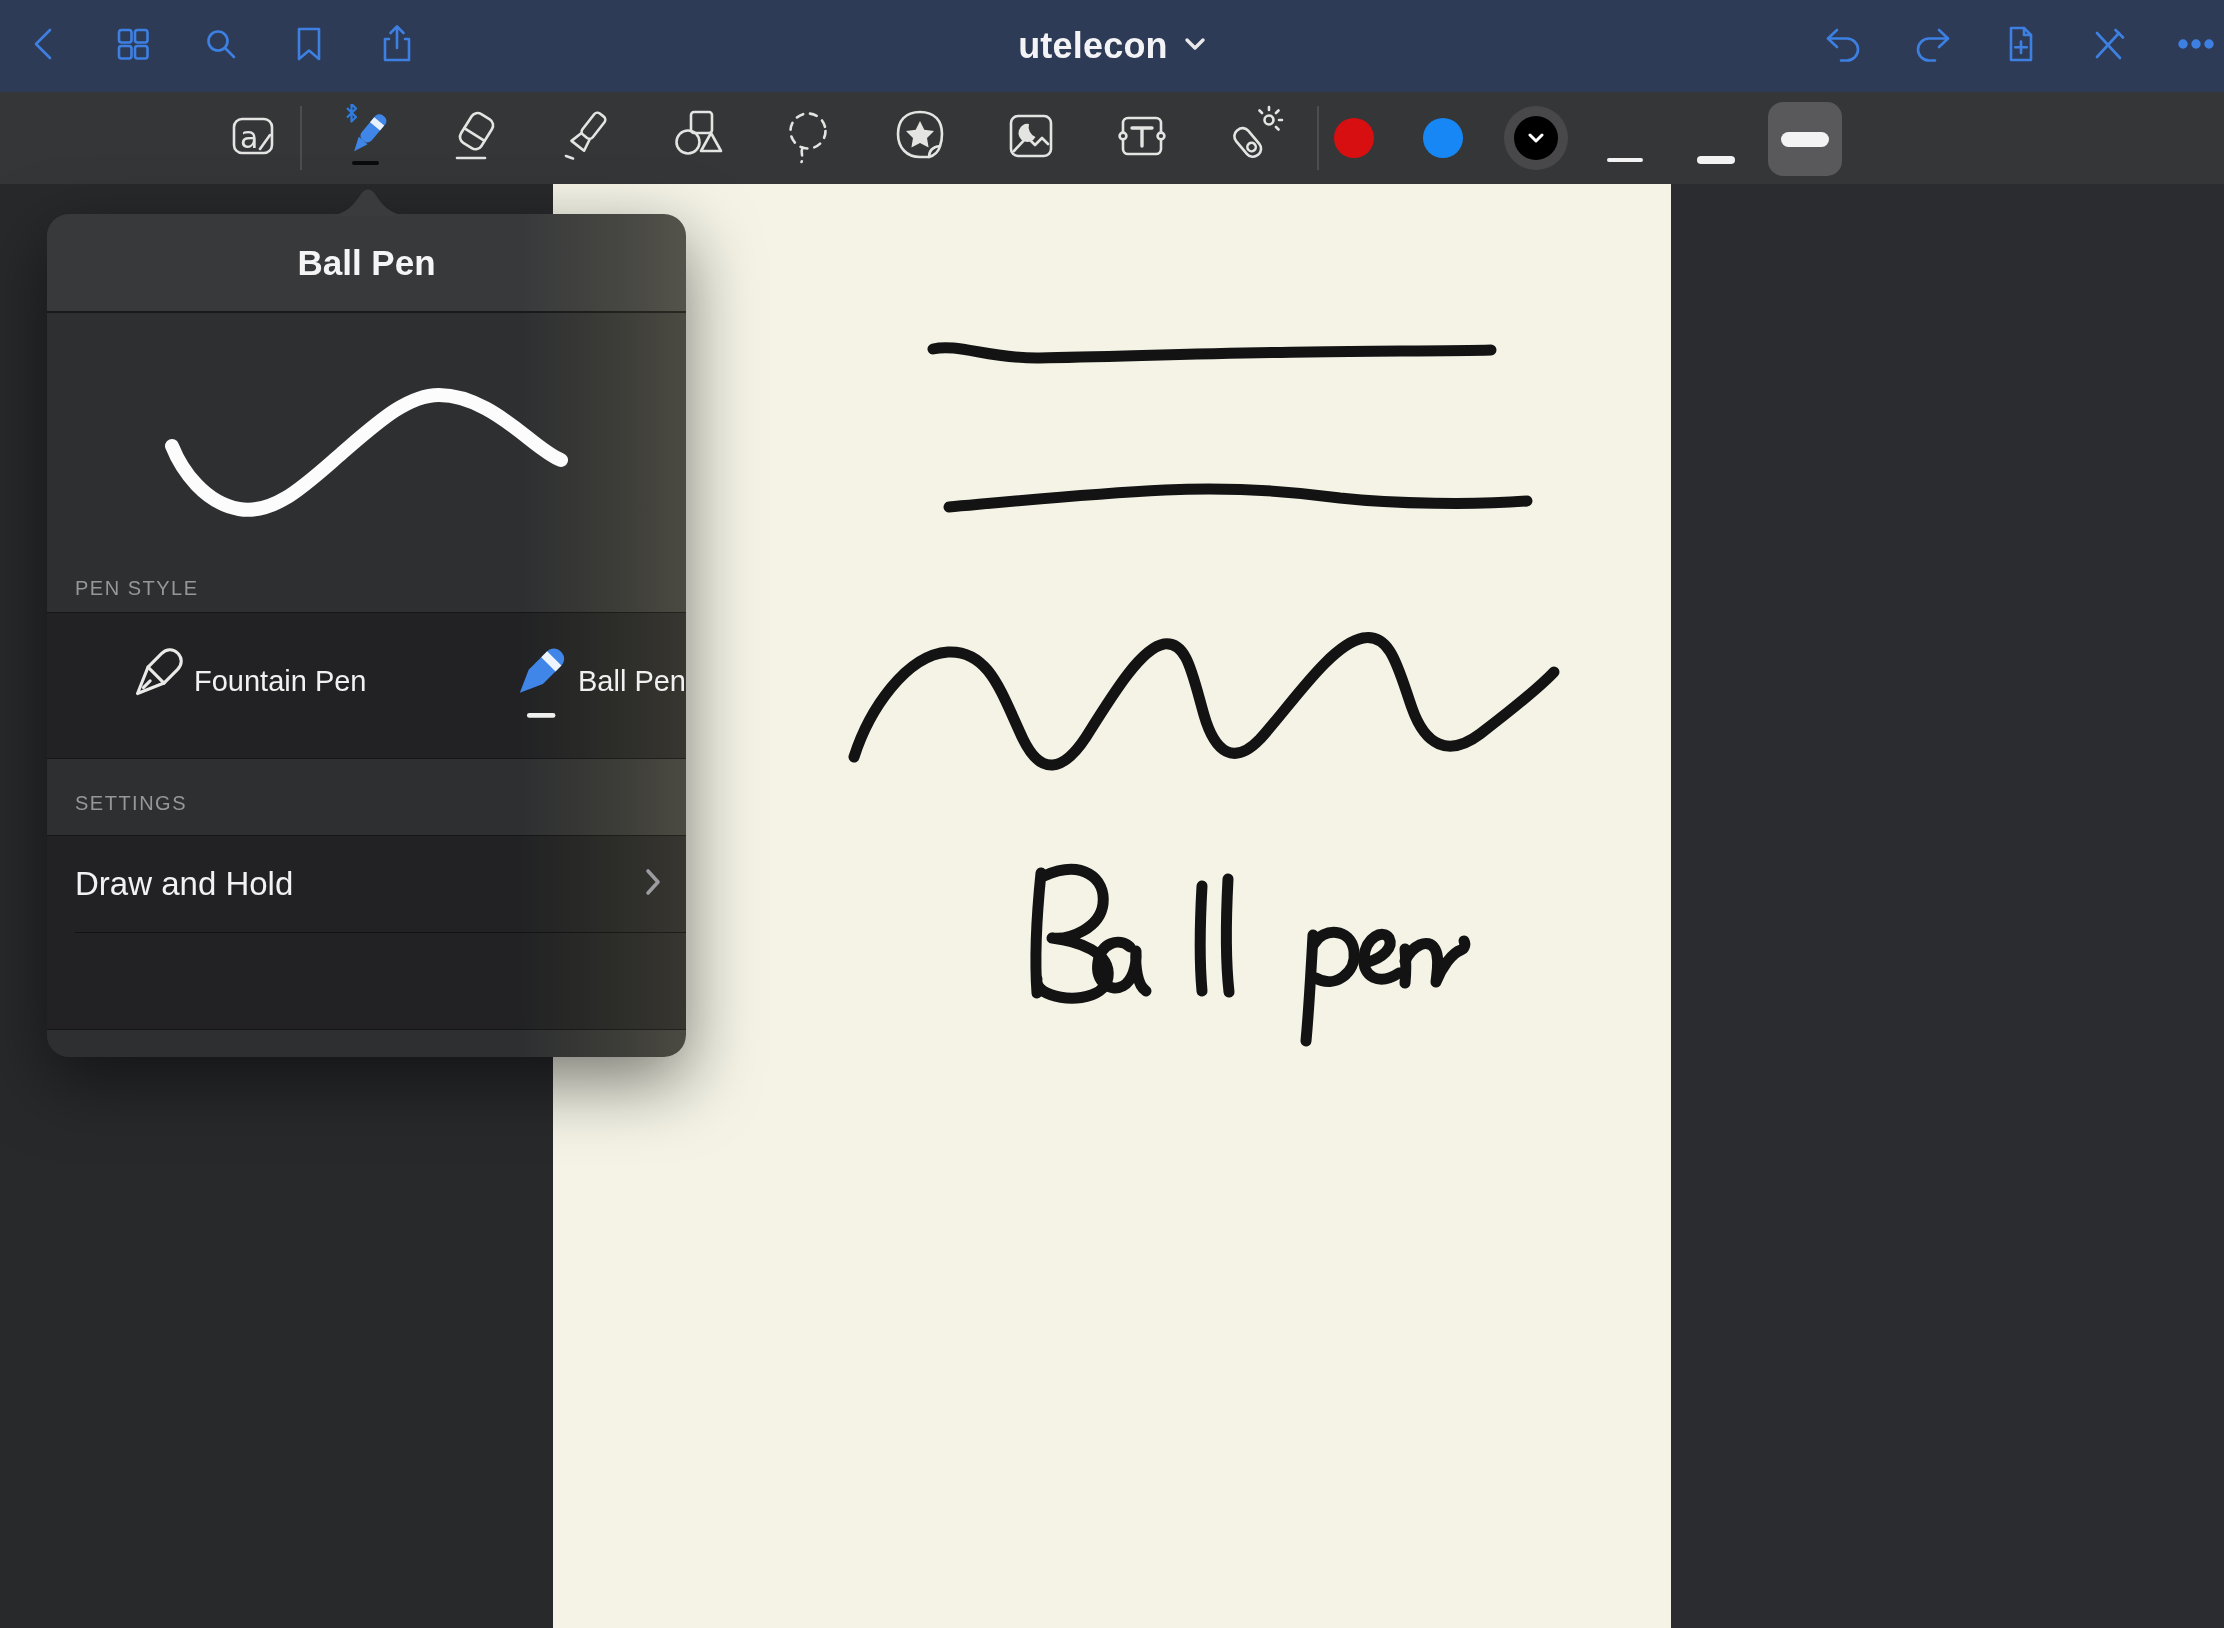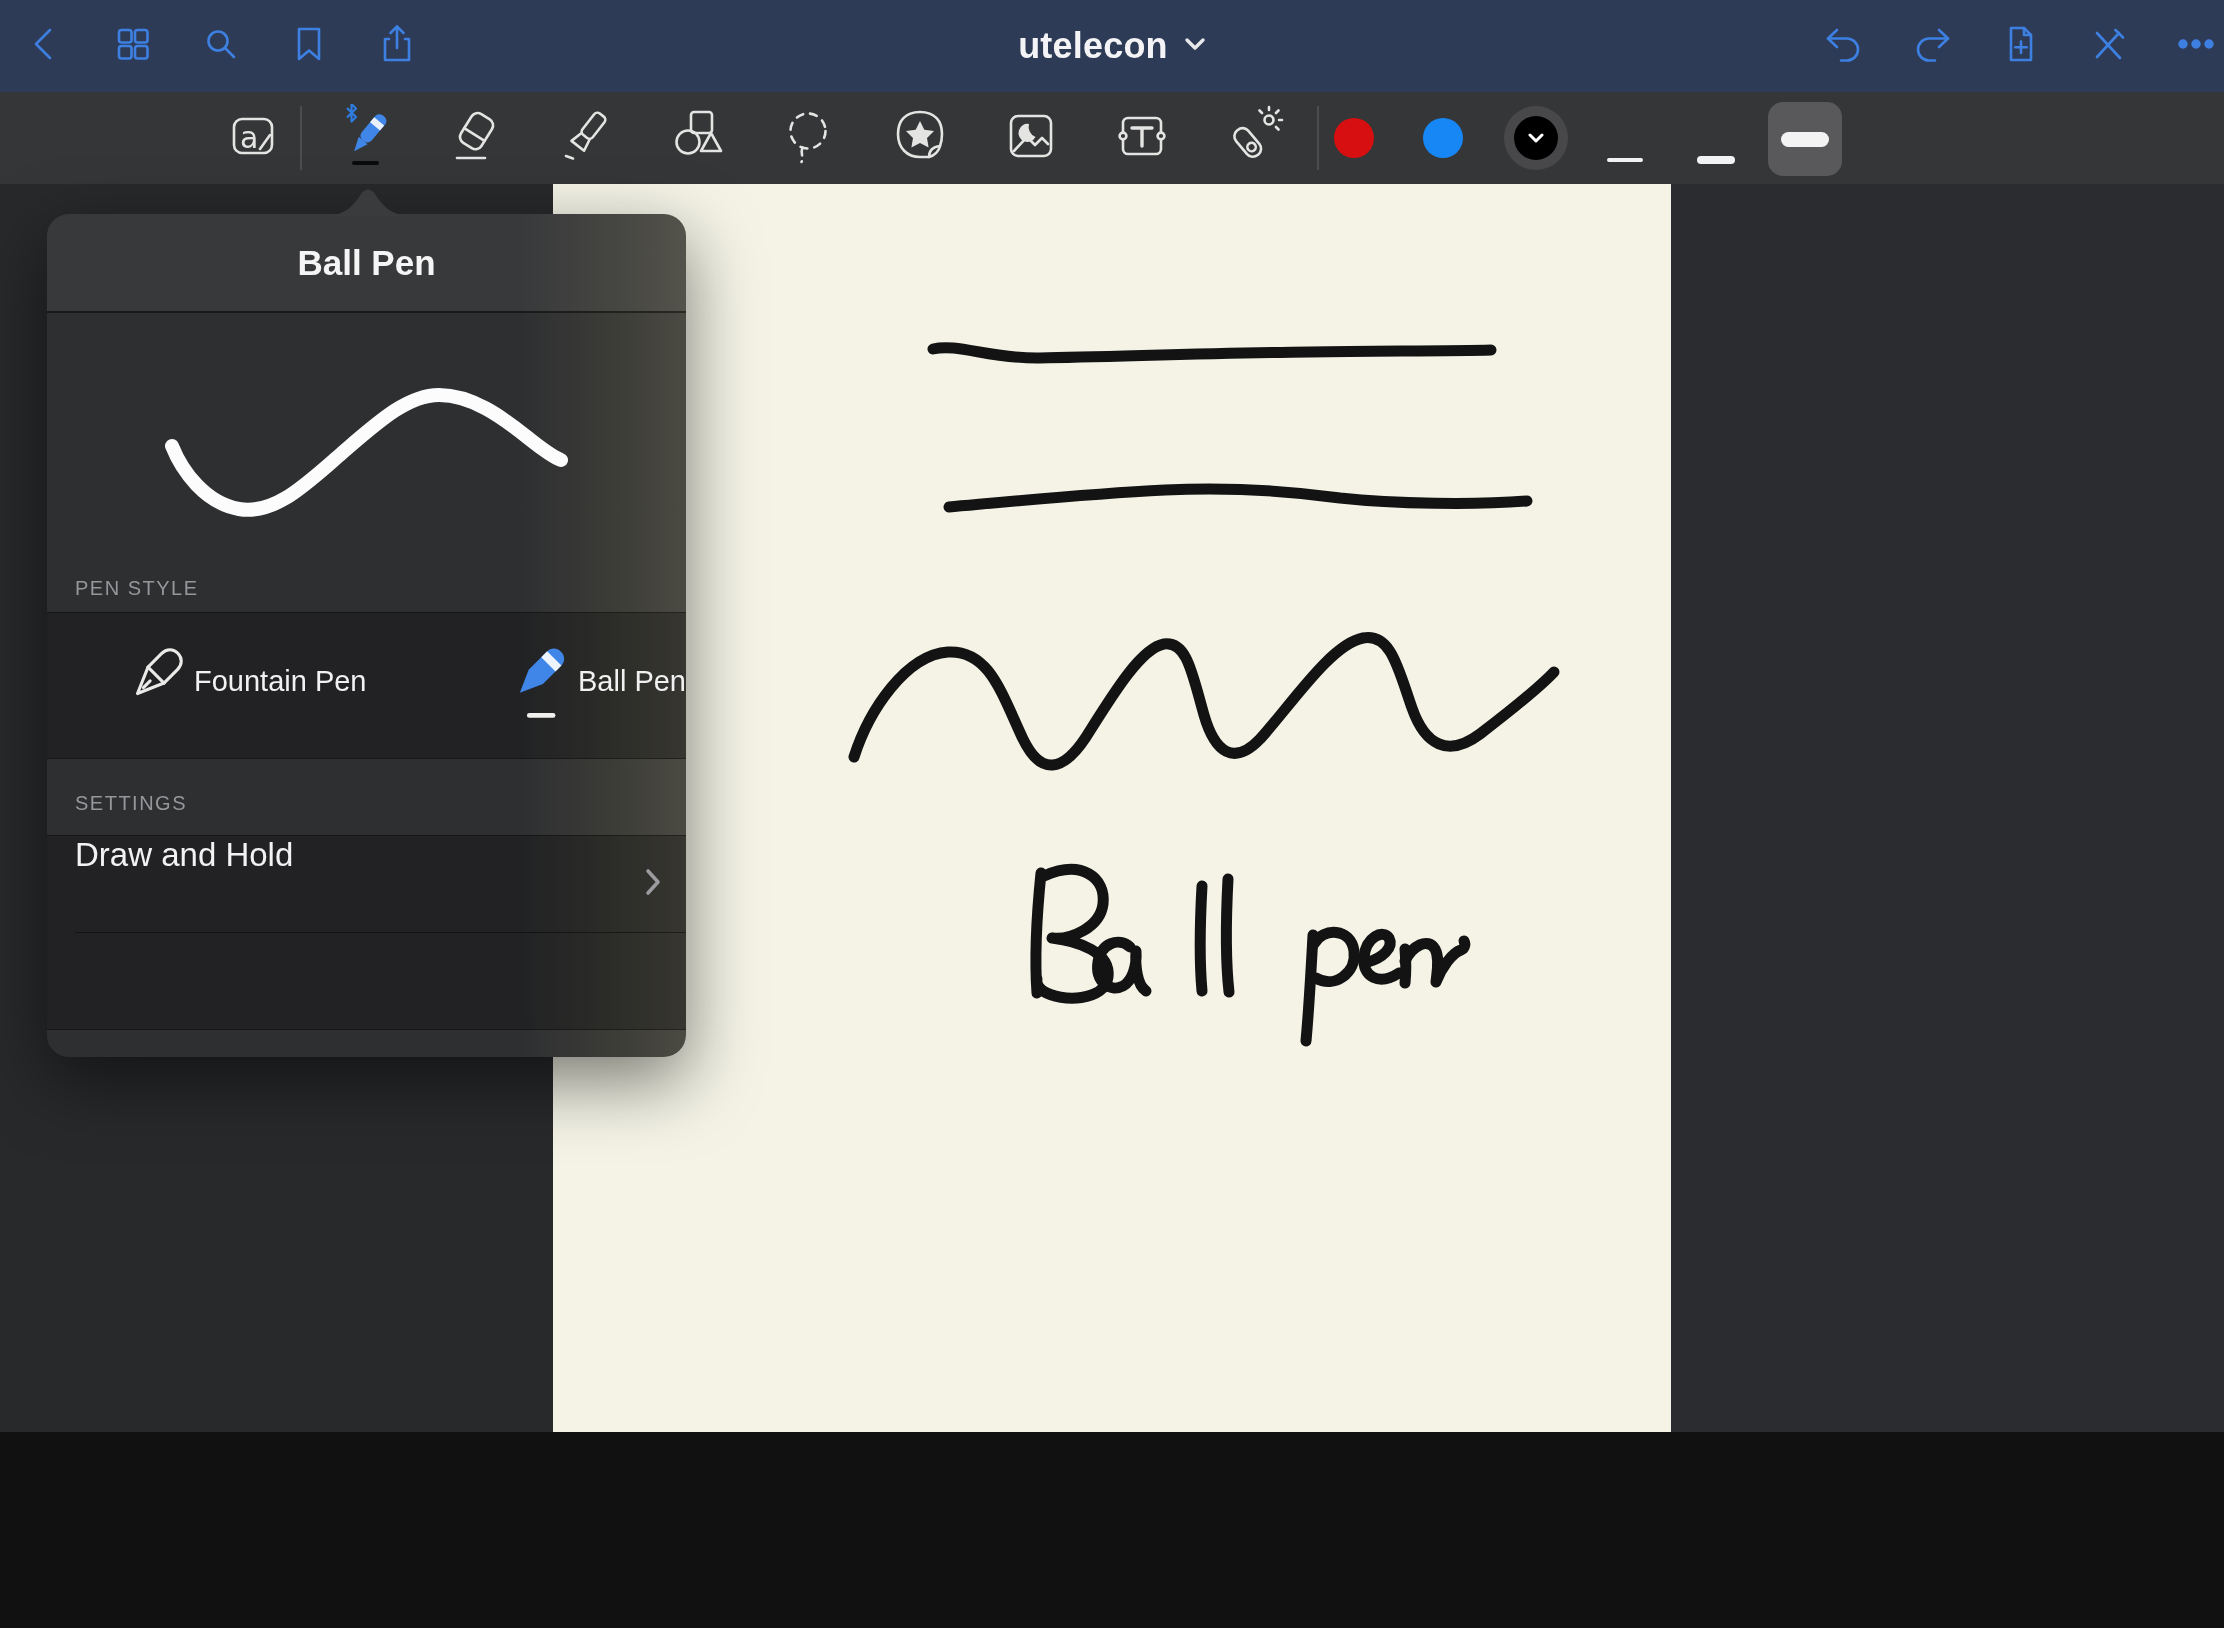--- a/index.html
+++ b/index.html
@@ -1,16 +1,16 @@
 <!DOCTYPE html>
 <html><head>
 <meta charset="utf-8">
 <style>
   html,body{margin:0;padding:0;background:#111;}
-  #app{position:relative;width:2224px;height:1432px;overflow:hidden;
+  #app{position:relative;width:2224px;height:1628px;overflow:hidden;
        font-family:"Liberation Sans","DejaVu Sans",sans-serif;background:#28292b;}
 
   
   .navbar{position:absolute;left:0;top:0;width:100%;height:92px;background:#2d3b57;}
   .nav-left{position:absolute;left:23px;top:0;height:92px;display:flex;gap:44px;align-items:center;}
   .nav-right{position:absolute;right:6px;top:0;height:92px;display:flex;gap:44px;align-items:center;}
   .nav-btn{width:44px;height:44px;color:#3d80e2;cursor:pointer;display:flex;align-items:center;justify-content:center;}
   .nav-btn svg{width:44px;height:44px;stroke:currentColor;fill:none;stroke-width:2.6;stroke-linecap:round;stroke-linejoin:round;}
   .nav-title-wrap{position:absolute;left:0;top:0;width:100%;height:92px;display:flex;align-items:center;justify-content:center;gap:16px;}
   .nav-title{color:#f4f4f6;font-size:36px;font-weight:700;letter-spacing:.2px;}
@@ -49,21 +49,21 @@
   .pp-preview svg{width:639px;height:271px;}
   .pp-seclabel{position:absolute;left:28px;color:#96969b;font-size:20px;letter-spacing:1.5px;}
   .pp-styles{position:absolute;left:0;top:398px;width:100%;height:145px;background:rgba(0,0,0,.26);
              border-top:1px solid rgba(0,0,0,.35);border-bottom:1px solid rgba(0,0,0,.35);
              display:flex;}
   .pp-style{flex:1;display:flex;flex-direction:row;align-items:center;justify-content:flex-end;padding-bottom:10px;cursor:pointer;}
   .pp-style svg{width:76px;height:86px;display:block;}
   .pp-style-label{color:#f1f1f2;font-size:29px;margin-top:2px;}
   .pp-rows{position:absolute;left:0;top:621px;width:100%;height:193px;background:rgba(0,0,0,.26);
            border-top:1px solid rgba(0,0,0,.35);border-bottom:1px solid rgba(0,0,0,.35);}
-  .pp-row{position:absolute;left:0;width:100%;height:96px;display:flex;align-items:flex-start;cursor:pointer;}
+  .pp-row{position:absolute;left:0;width:100%;height:96px;display:flex;align-items:center;cursor:pointer;}
   .pp-row-label{color:#f2f2f3;font-size:33px;margin-left:28px;}
   .pp-row-chevron{position:absolute;right:24px;top:50%;transform:translateY(-50%);}
   .pp-row-chevron svg{width:18px;height:30px;stroke:#9b9ba0;fill:none;stroke-width:3.6;stroke-linecap:round;stroke-linejoin:round;}
   .pp-rowdiv{position:absolute;left:28px;right:0;top:96px;height:1px;background:rgba(0,0,0,.45);}
 
   .icn-stroke{stroke:currentColor;fill:none;stroke-width:2.6;stroke-linecap:round;stroke-linejoin:round;}
 </style>
 </head>
 <body>
 

